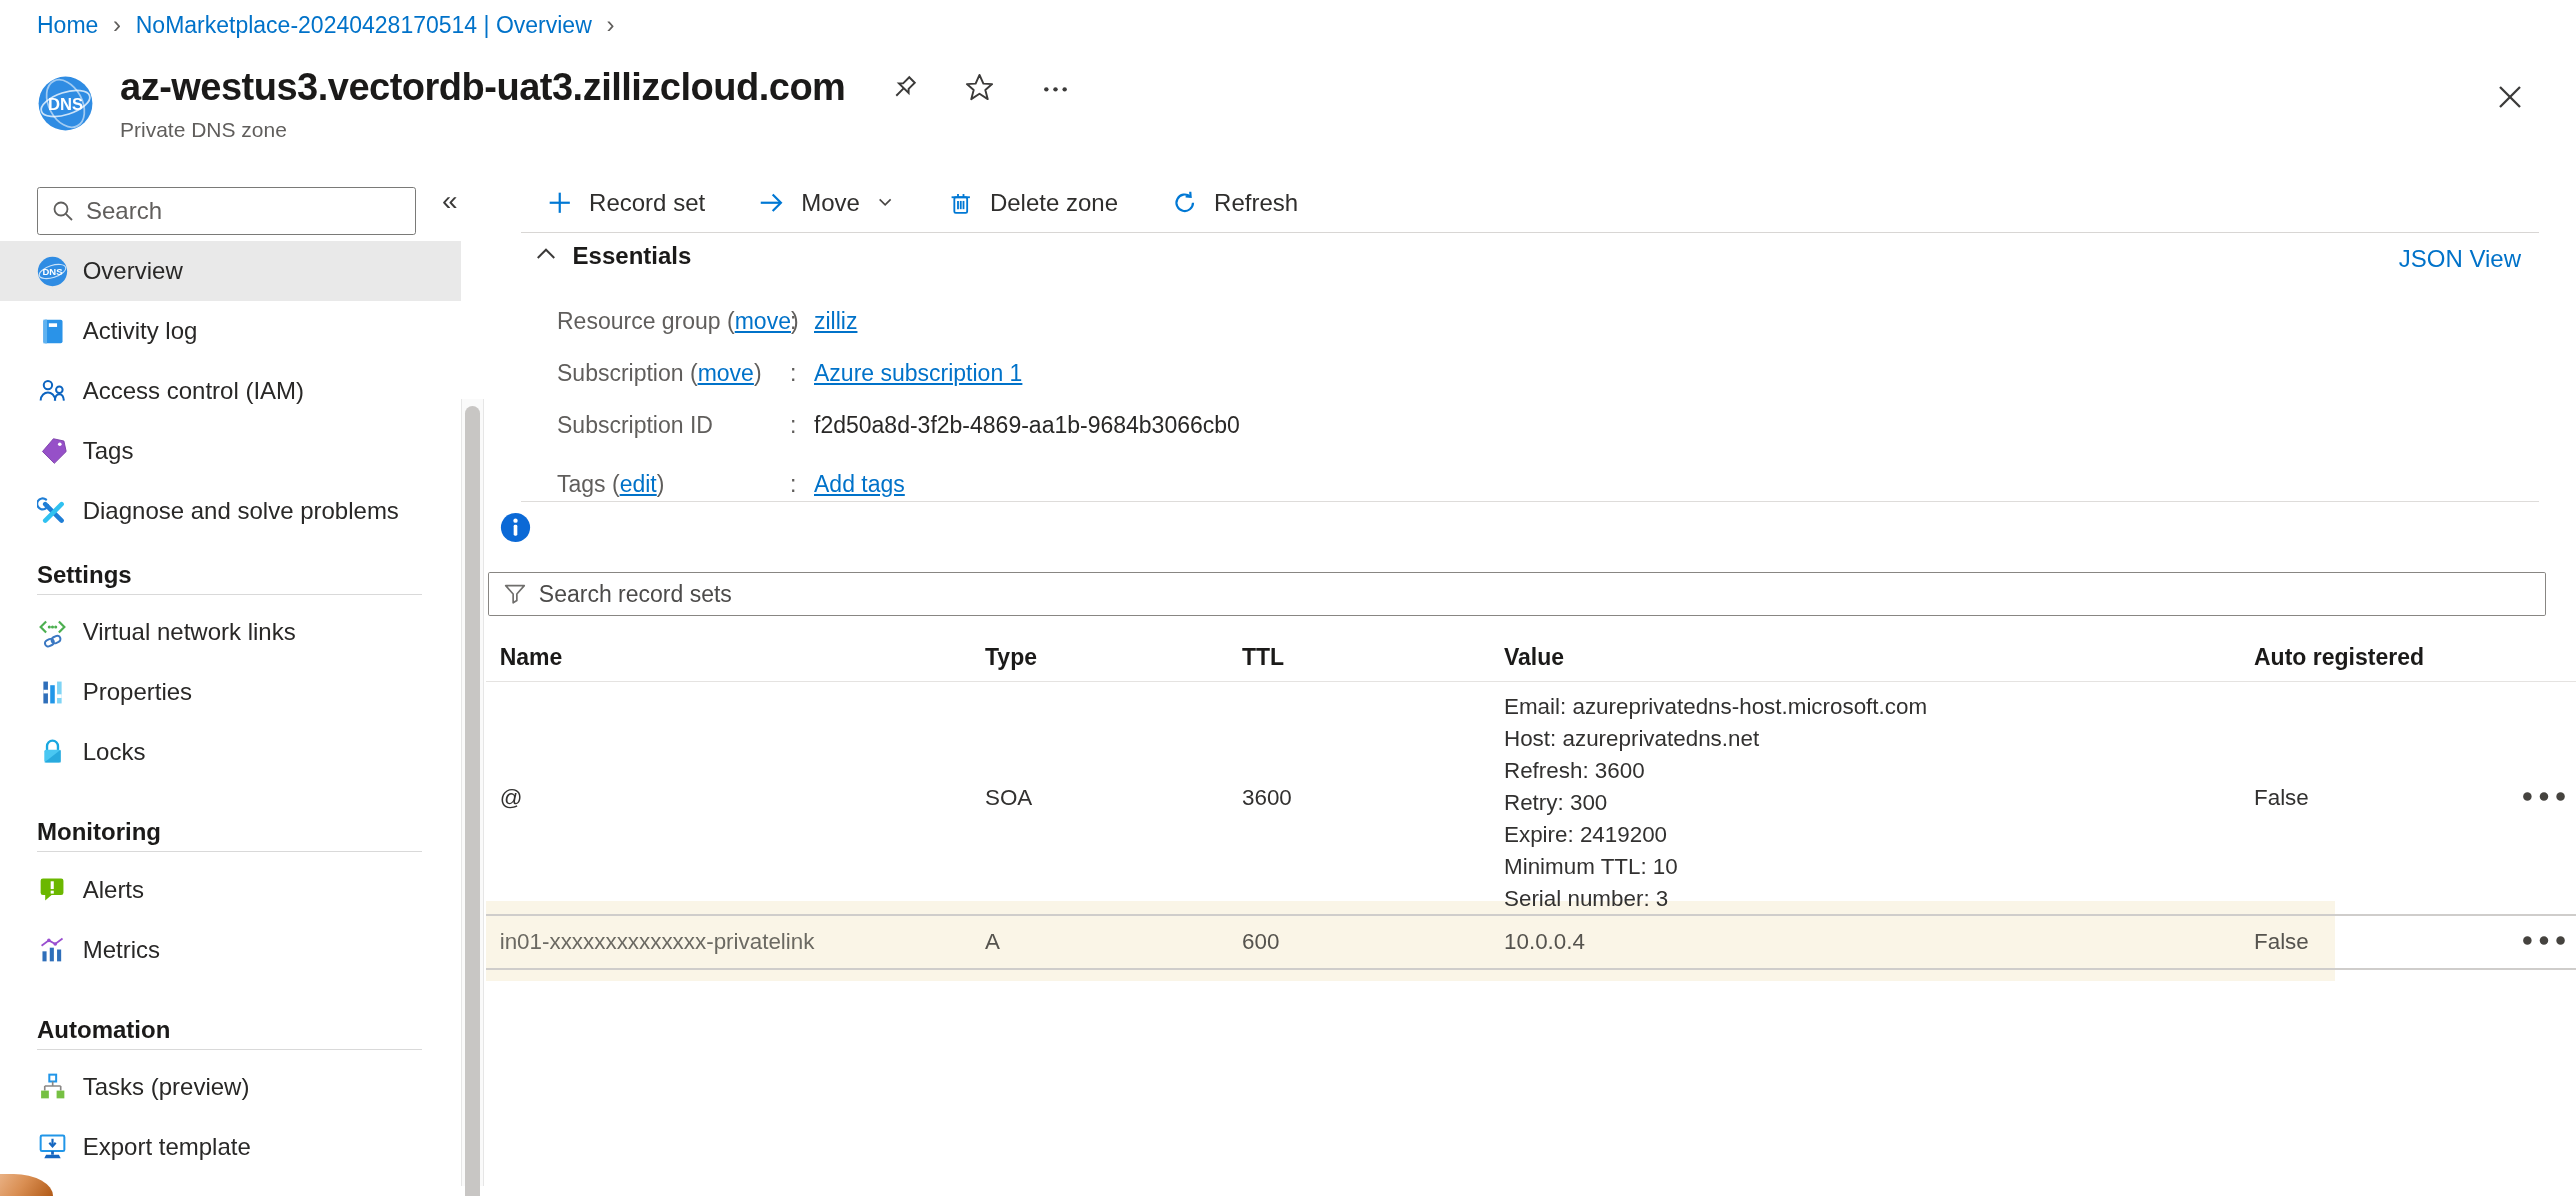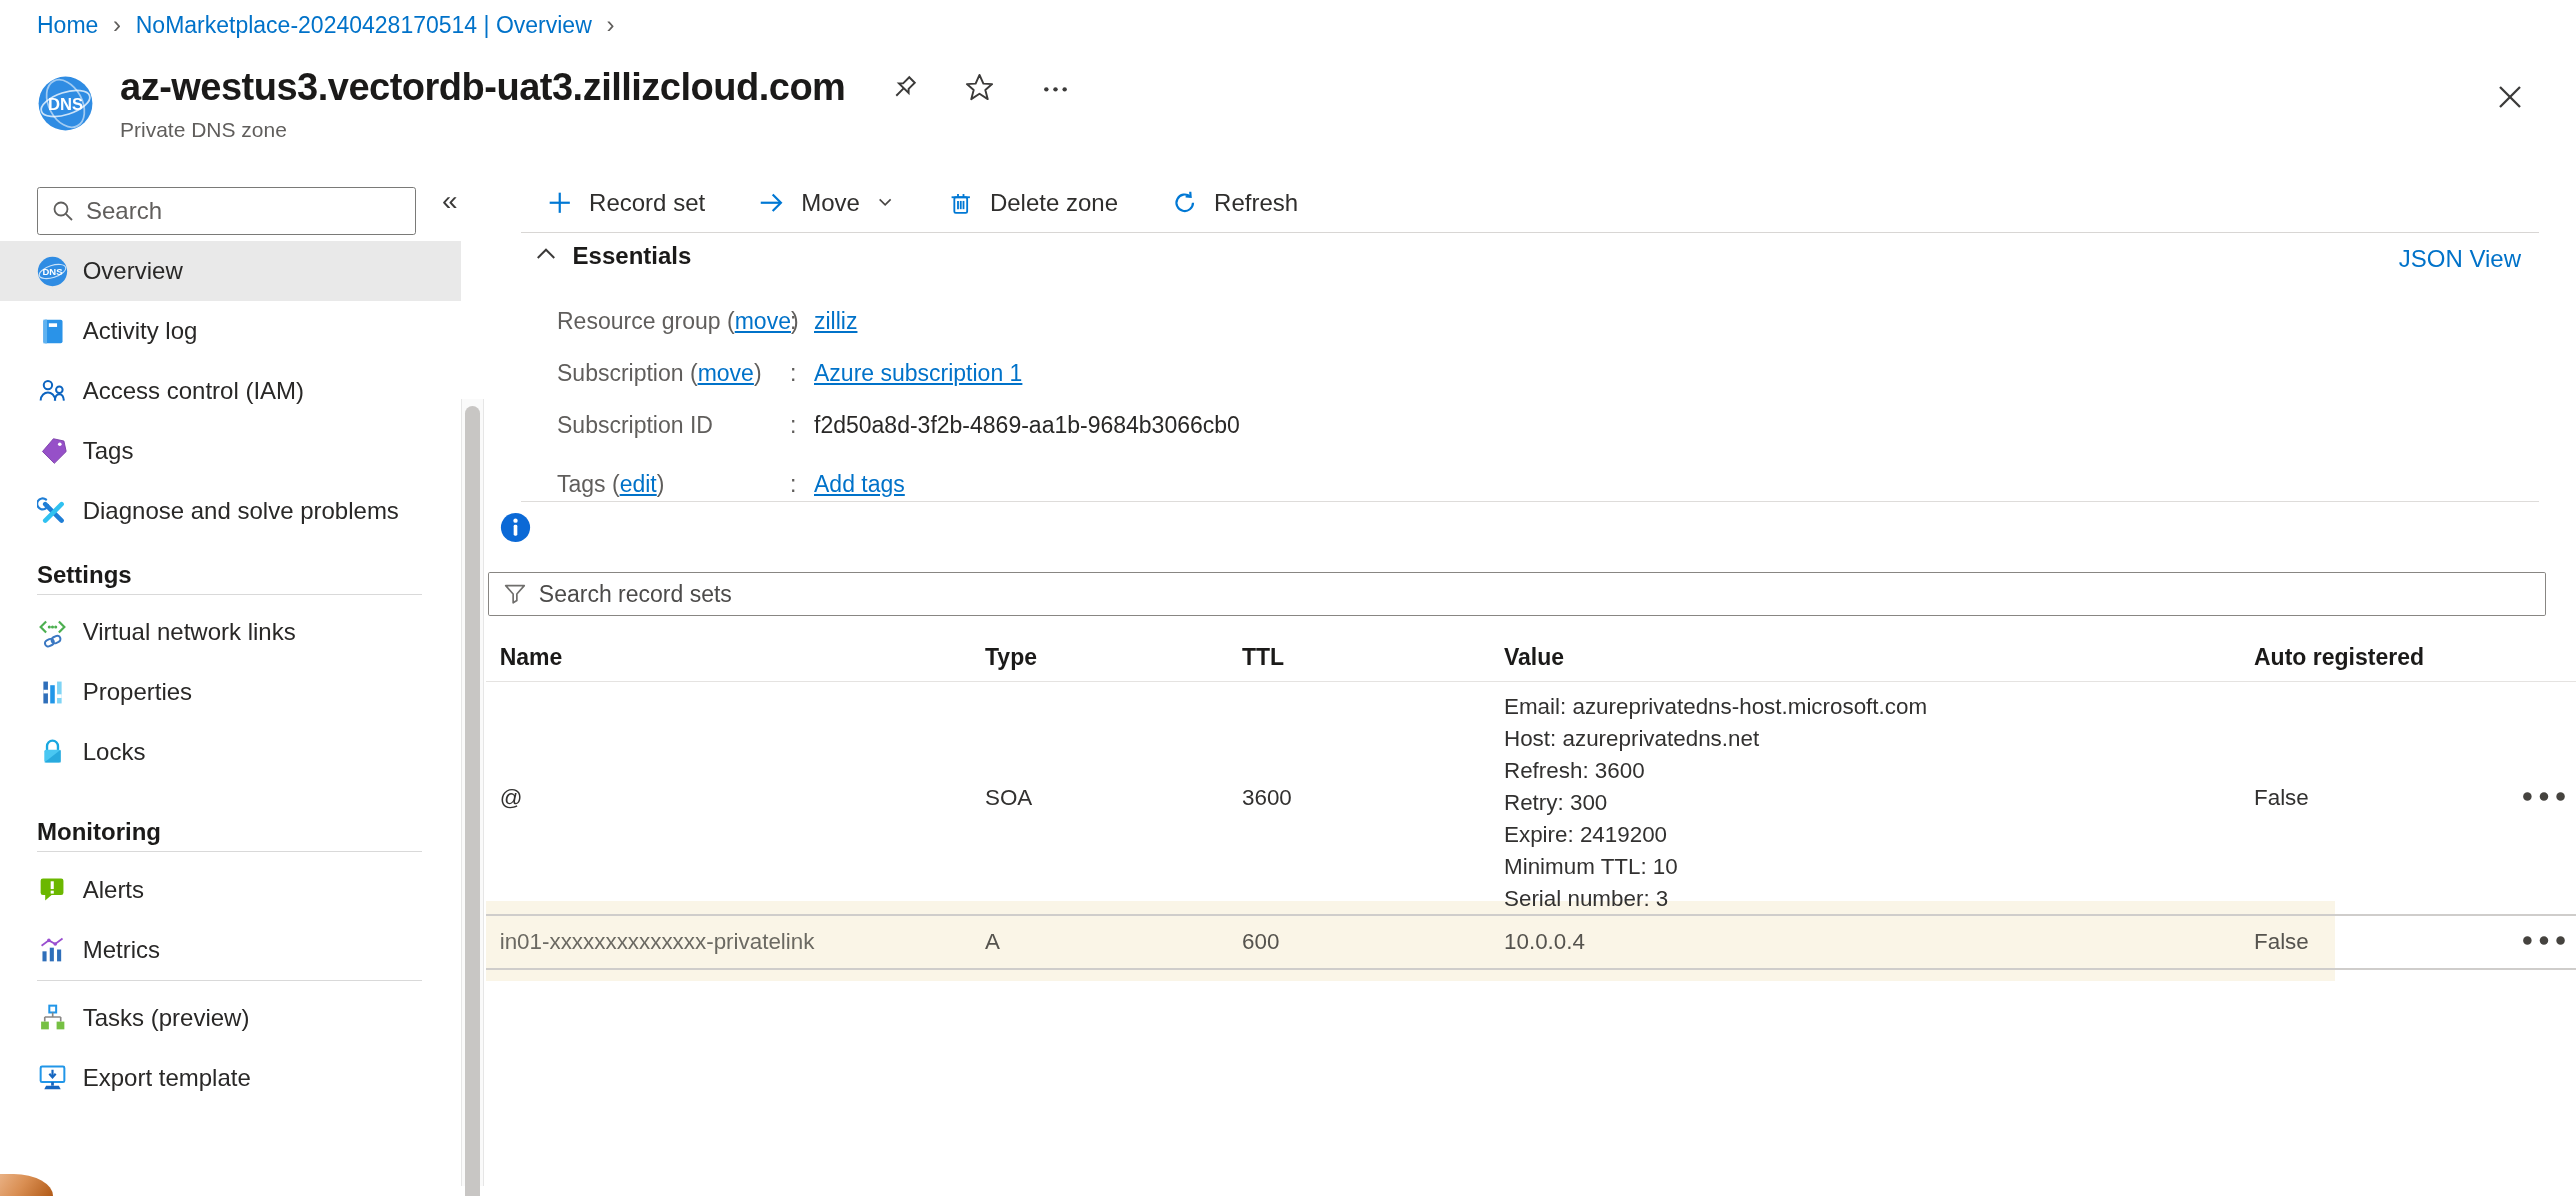--- a/index.html
+++ b/index.html
@@ -290,20 +290,21 @@
             <rect x="14" y="15" width="4.5" height="15" fill="#2f6fba"></rect>
             <rect x="22" y="17" width="4.5" height="13" fill="#2f6fba"></rect>
             <polyline points="5,13 13,7 20,11 28,5" fill="none" stroke="#9a4fd0" stroke-width="2"></polyline>
             <circle cx="13" cy="7" r="2" fill="#9a4fd0"></circle>
             <circle cx="20" cy="11" r="2" fill="#9a4fd0"></circle>
           </svg>
         </span>
         <span>Metrics</span>
       </div>
 
+      <div class="side-heading big-gap">Automation</div>
       <div class="side-divider"></div>
 
       <div class="side-item">
         <span class="ic">
           <svg viewBox="0 0 34 34" width="31" height="31">
             <rect x="13.5" y="4" width="7.5" height="7.5" fill="none" stroke="#2196e8" stroke-width="2.2"></rect>
             <path d="M17.2 11.5v5M8.5 16.5h17.5M8.5 16.5v5M26 16.5v5" fill="none" stroke="#8a8886" stroke-width="1.8"></path>
             <rect x="4.5" y="21.5" width="8.5" height="8.5" fill="#76c043"></rect>
             <rect x="21.5" y="21.5" width="8.5" height="8.5" fill="#76c043"></rect>
           </svg>

